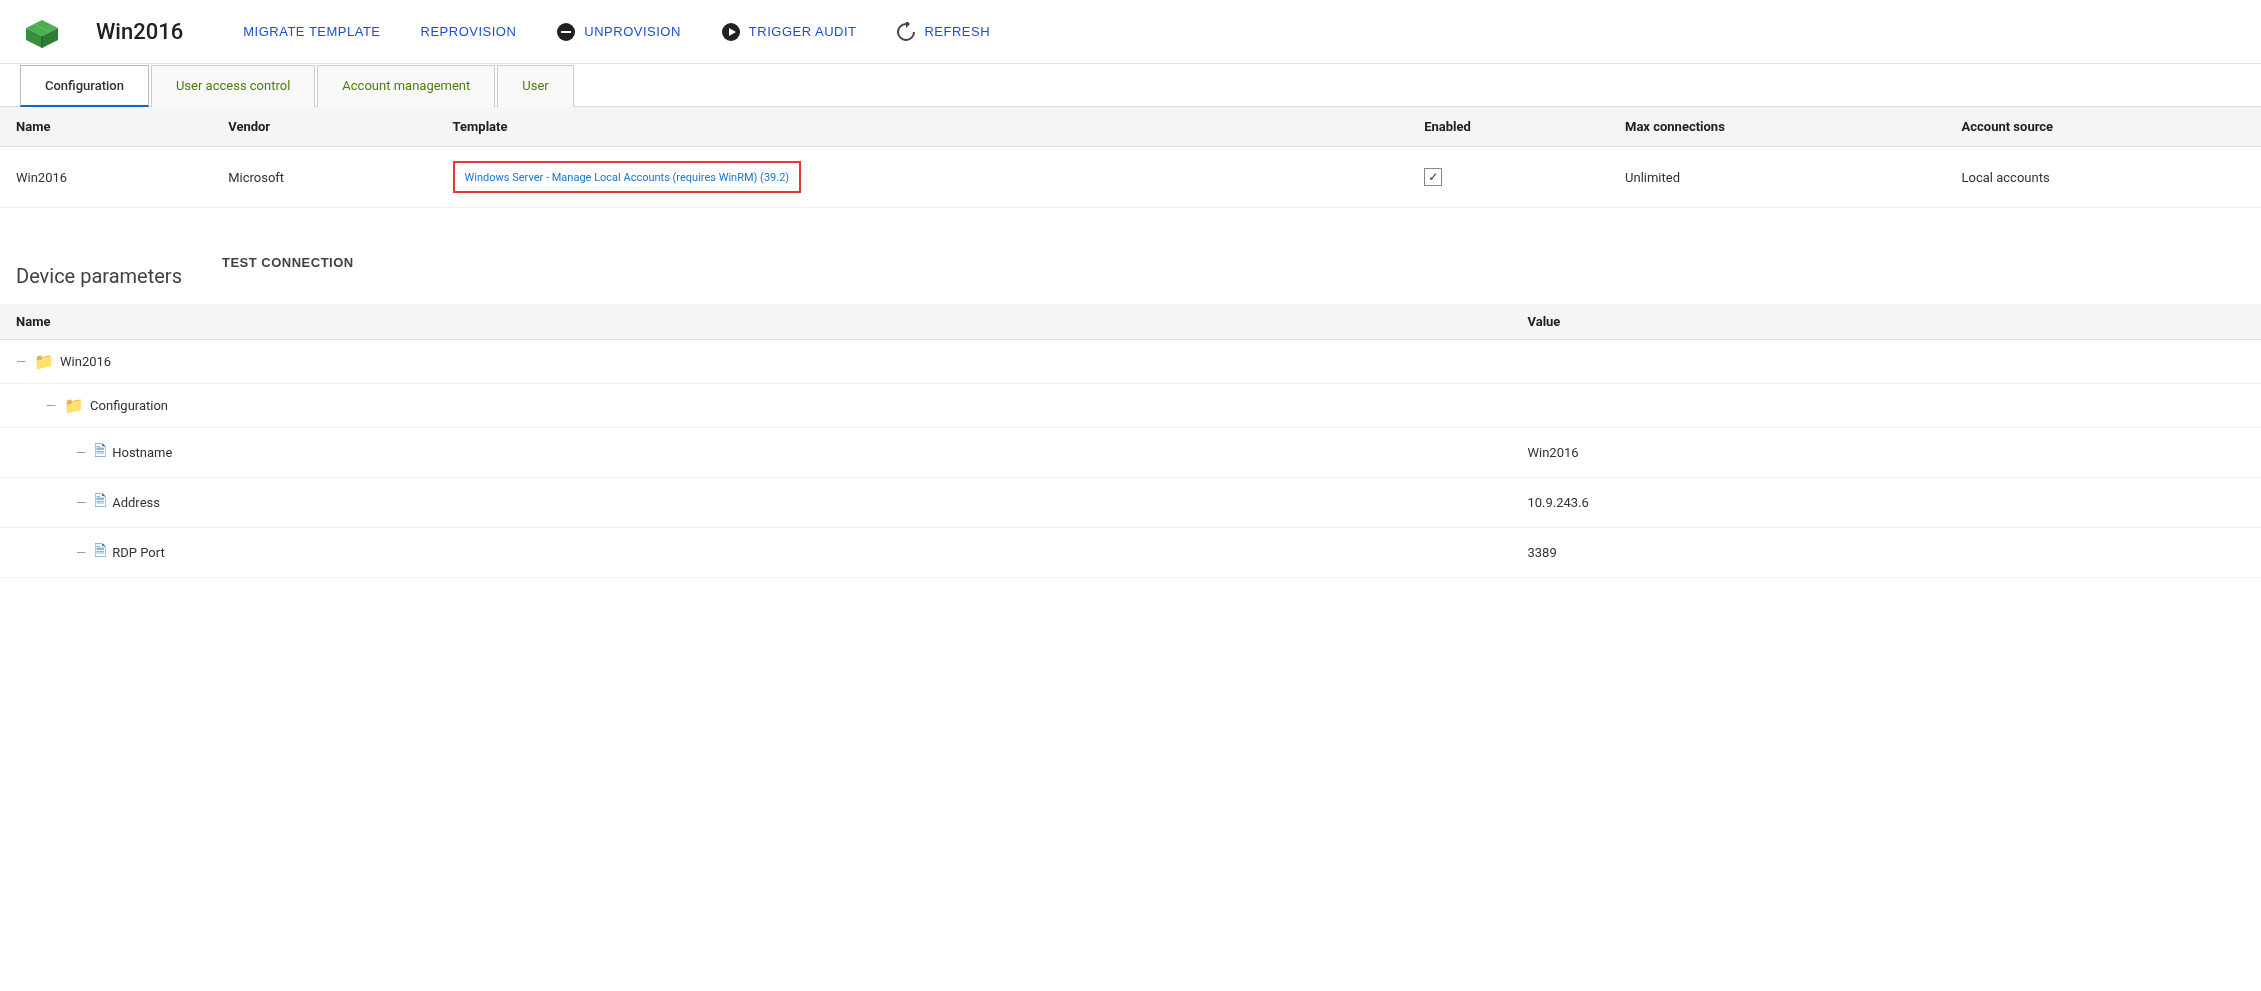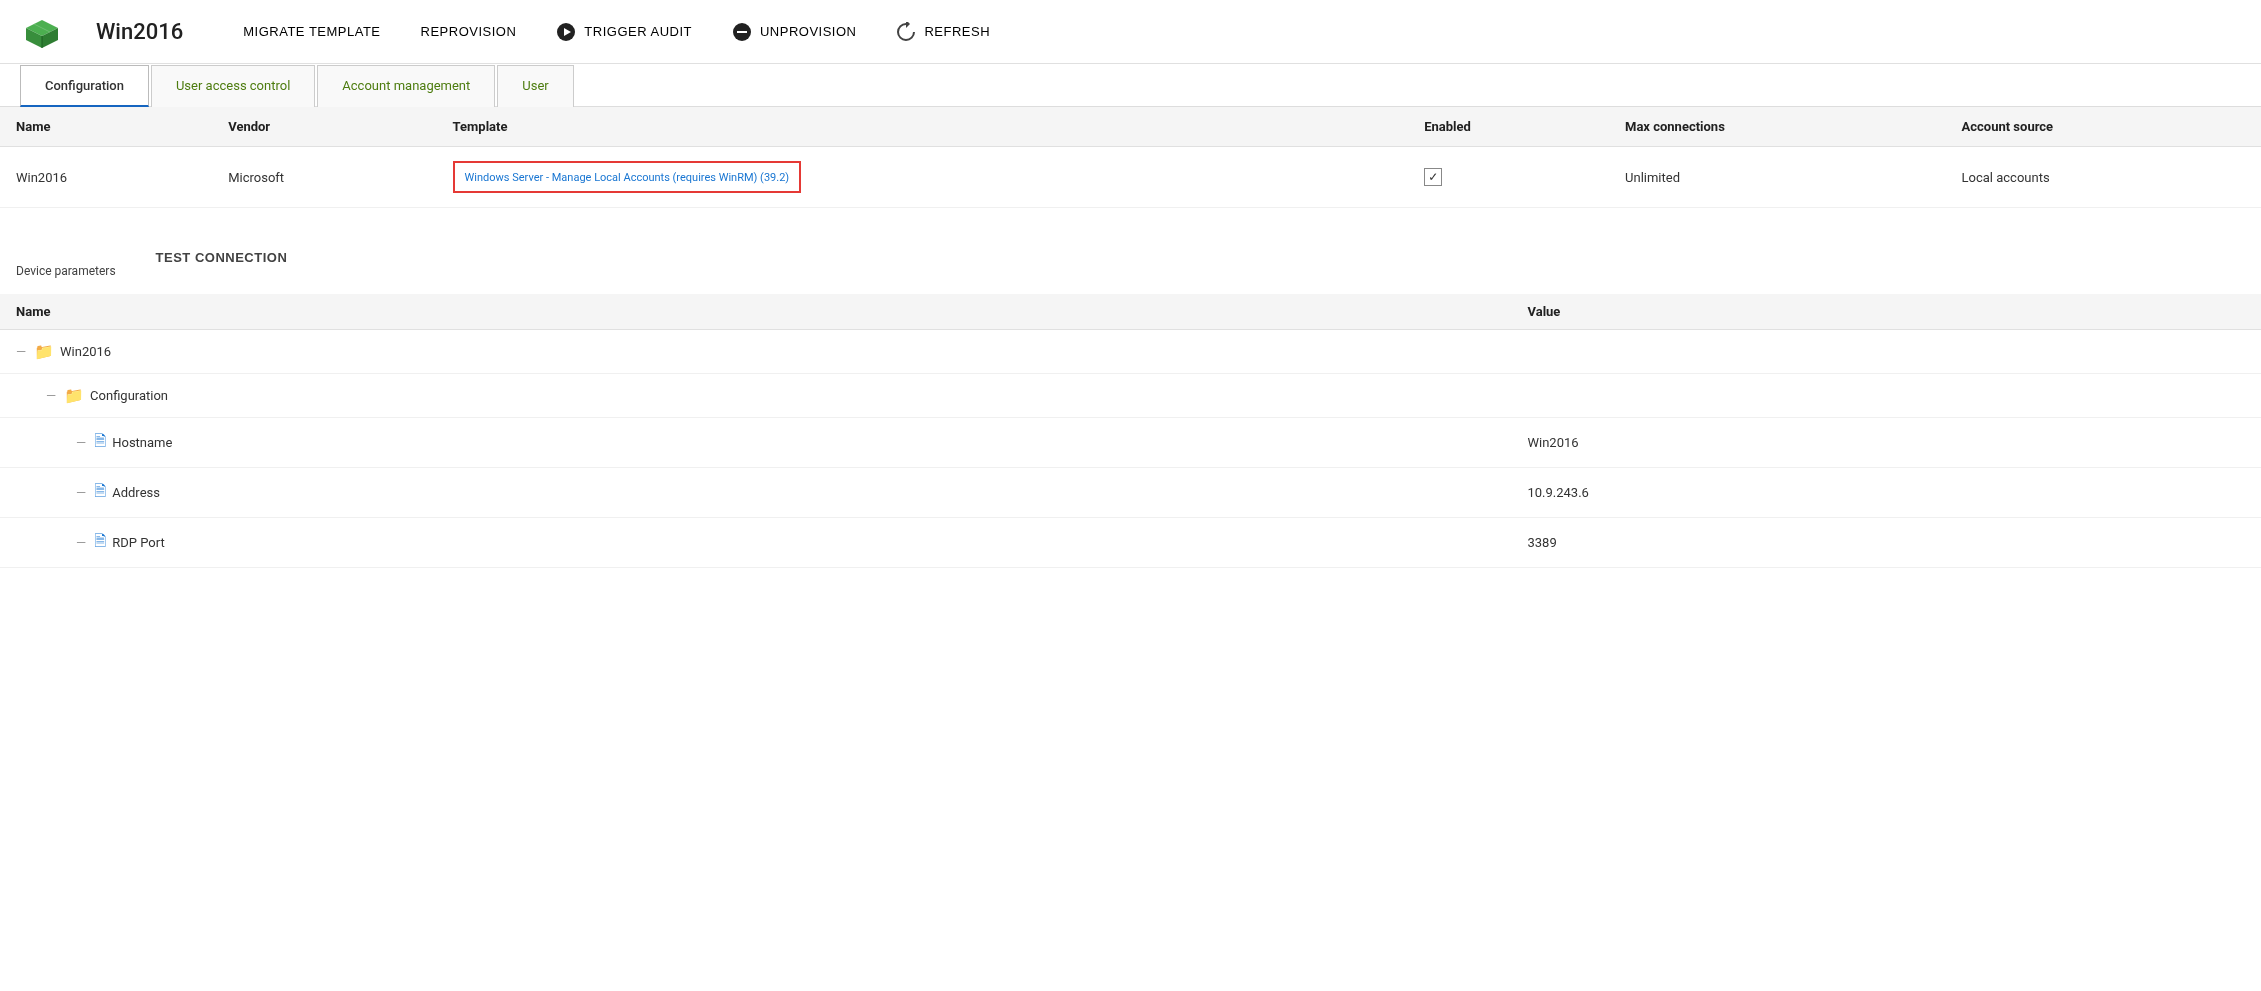--- a/index.html
+++ b/index.html
@@ -43,21 +43,21 @@
       align-items: center;
       gap: 8px;
       padding: 0 20px;
       height: 64px;
       background: none;
       border: none;
       cursor: pointer;
       font-size: 13px;
       font-weight: 500;
       letter-spacing: 0.5px;
-      color: #000000;
+      color: #1d4ed8;
       text-transform: uppercase;
       white-space: nowrap;
     }
     .toolbar-btn .btn-icon {
       width: 20px;
       height: 20px;
       display: flex;
       align-items: center;
       justify-content: center;
     }
@@ -149,21 +149,21 @@
     }
 
     
     .device-params-header {
       display: flex;
       align-items: center;
       gap: 40px;
       padding: 20px 16px 16px 16px;
     }
     .device-params-title {
-      font-size: 12px;
+      font-size: 20px;
       font-weight: 400;
       color: #424242;
       margin-top: 36px;
     }
     .test-connection-btn {
       font-size: 13px;
       font-weight: 700;
       color: #424242;
       cursor: pointer;
       background: none;
@@ -251,45 +251,45 @@
   <span class="toolbar-title">Win2016</span>
 
   <div class="toolbar-actions">
 
     <button class="toolbar-btn">
       <span>MIGRATE TEMPLATE</span>
     </button>
 
     <button class="toolbar-btn">
       <span>REPROVISION</span>
+    </button>
+
+    <button class="toolbar-btn">
+      <span class="btn-icon">
+        <svg width="20" height="20" viewBox="0 0 20 20" fill="none" xmlns="http://www.w3.org/2000/svg">
+          <circle cx="10" cy="10" r="9" fill="#212121"></circle>
+          <rect x="5" y="9" width="10" height="2" fill="white"></rect>
+        </svg>
+      </span>
+      <span>UNPROVISION</span>
     </button>
 
     <button class="toolbar-btn">
       <span class="btn-icon">
         <svg width="20" height="20" viewBox="0 0 20 20" fill="none" xmlns="http://www.w3.org/2000/svg">
           <circle cx="10" cy="10" r="9" fill="#212121" stroke="#212121" stroke-width="0"></circle>
           <polygon points="8,6 15,10 8,14" fill="white"></polygon>
         </svg>
       </span>
       <span>TRIGGER AUDIT</span>
     </button>
 
     <button class="toolbar-btn">
       <span class="btn-icon">
         <svg width="20" height="20" viewBox="0 0 20 20" fill="none" xmlns="http://www.w3.org/2000/svg">
-          <circle cx="10" cy="10" r="9" fill="#212121"></circle>
-          <rect x="5" y="9" width="10" height="2" fill="white"></rect>
-        </svg>
-      </span>
-      <span>UNPROVISION</span>
-    </button>
-
-    <button class="toolbar-btn">
-      <span class="btn-icon">
-        <svg width="20" height="20" viewBox="0 0 20 20" fill="none" xmlns="http://www.w3.org/2000/svg">
           <path d="M17 10A7 7 0 1 1 10 3v3l4-4-4-4v3A9 9 0 1 0 19 10h-2z" fill="#424242"></path>
         </svg>
       </span>
       <span>REFRESH</span>
     </button>
   </div>
 </div>
 
 <div class="tabs">
   <div class="tab active">

